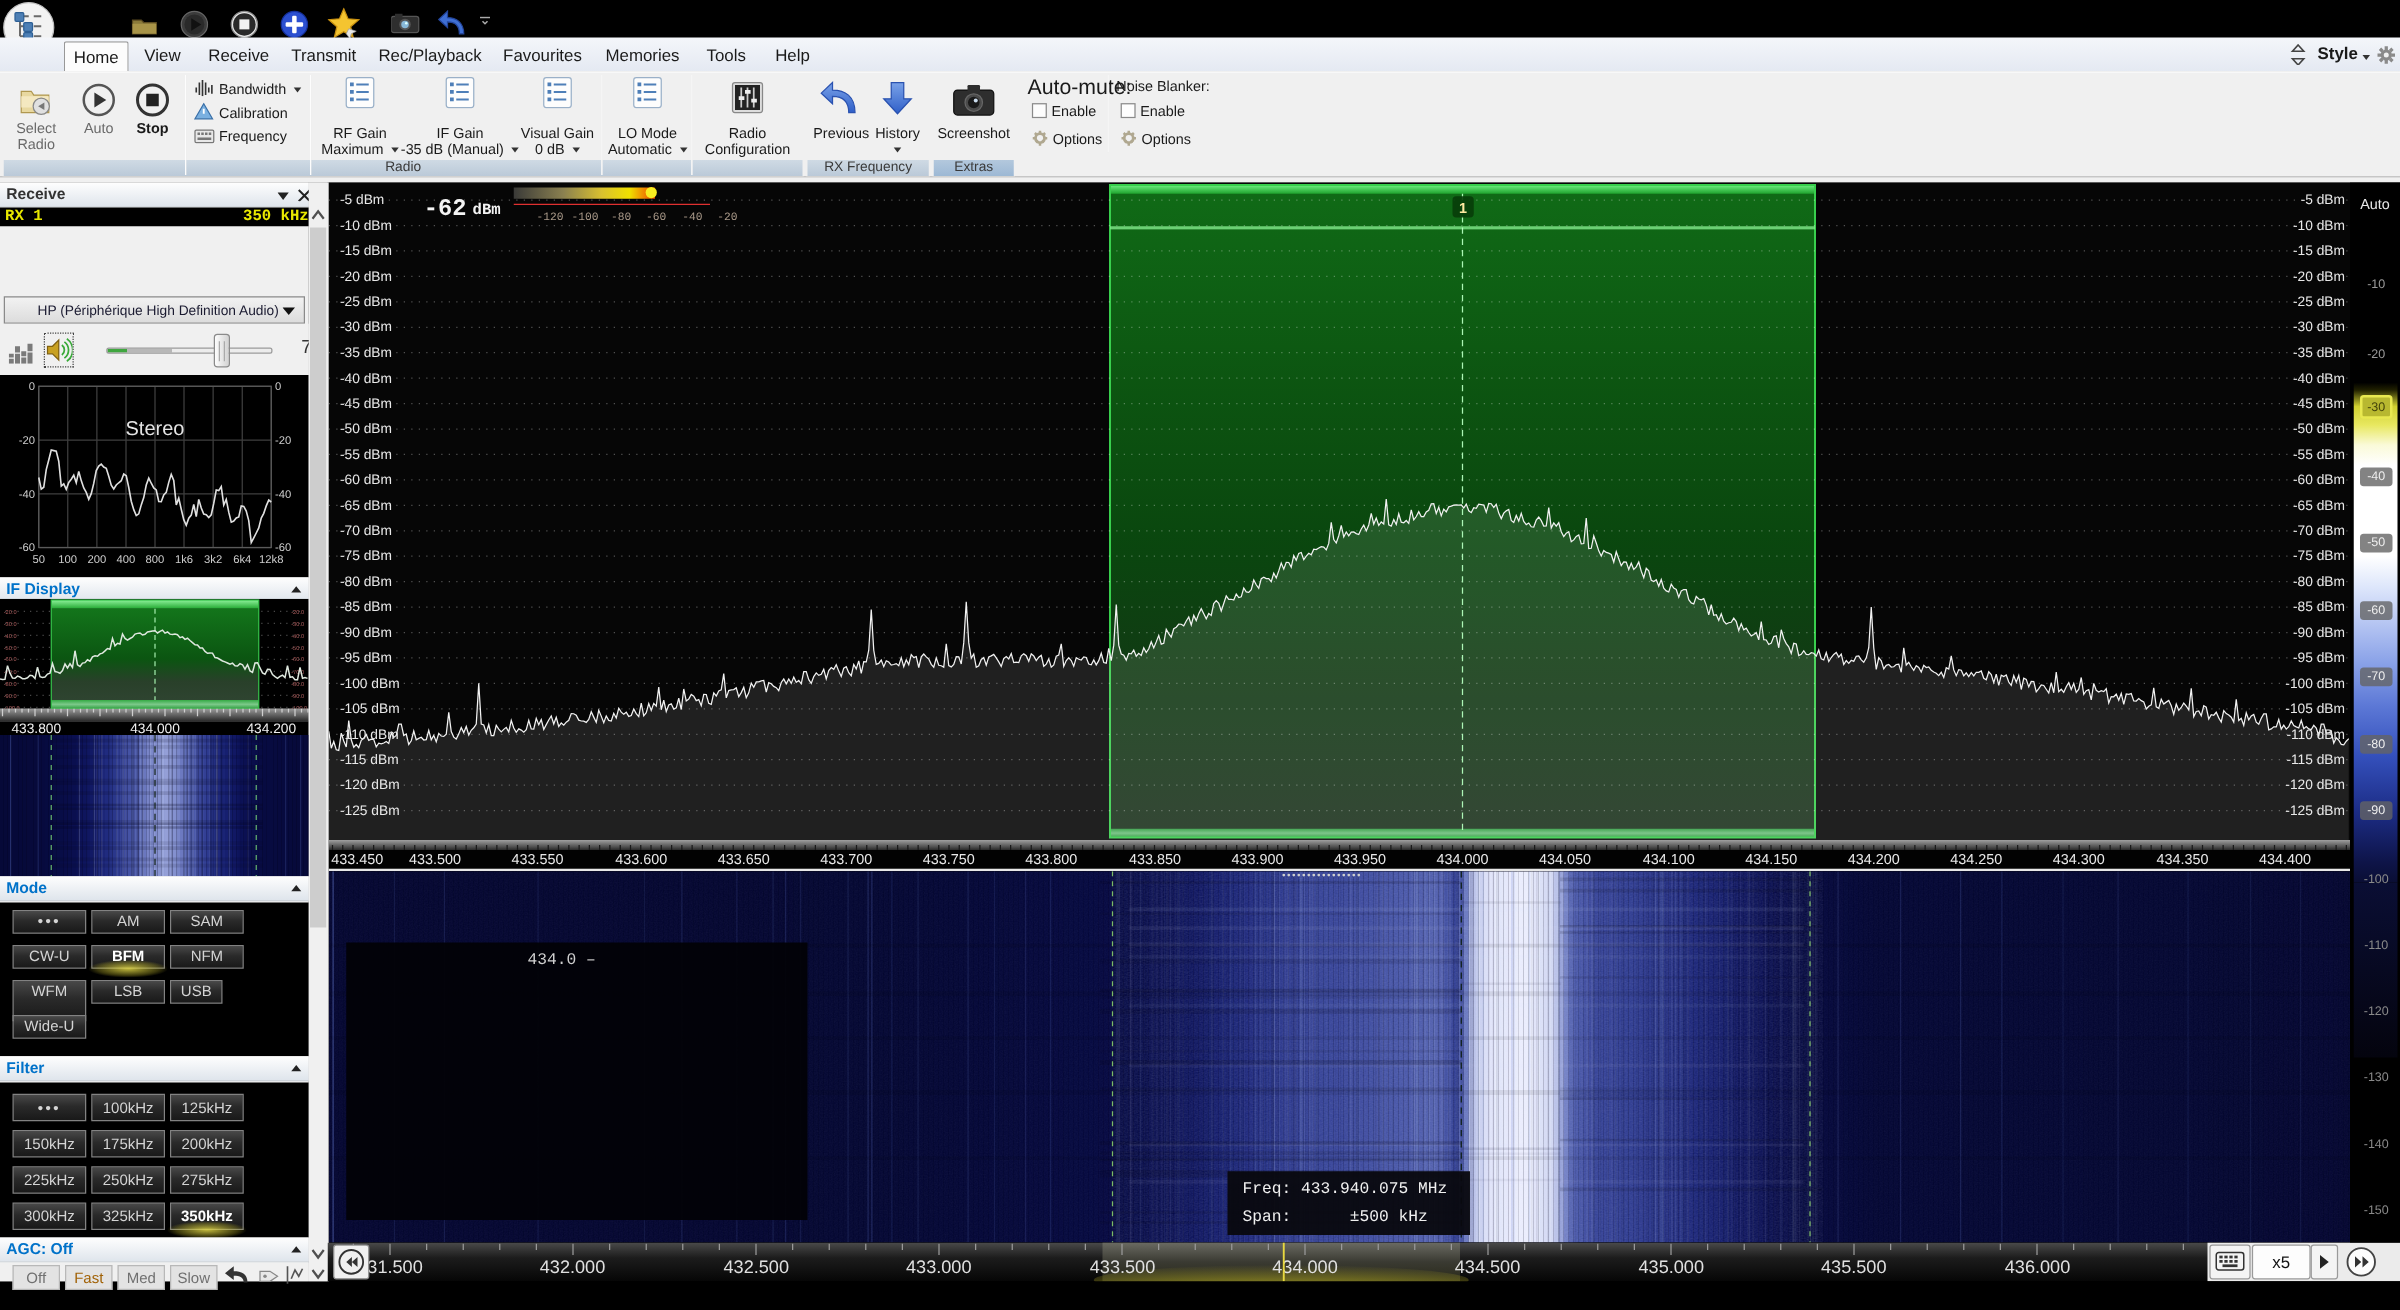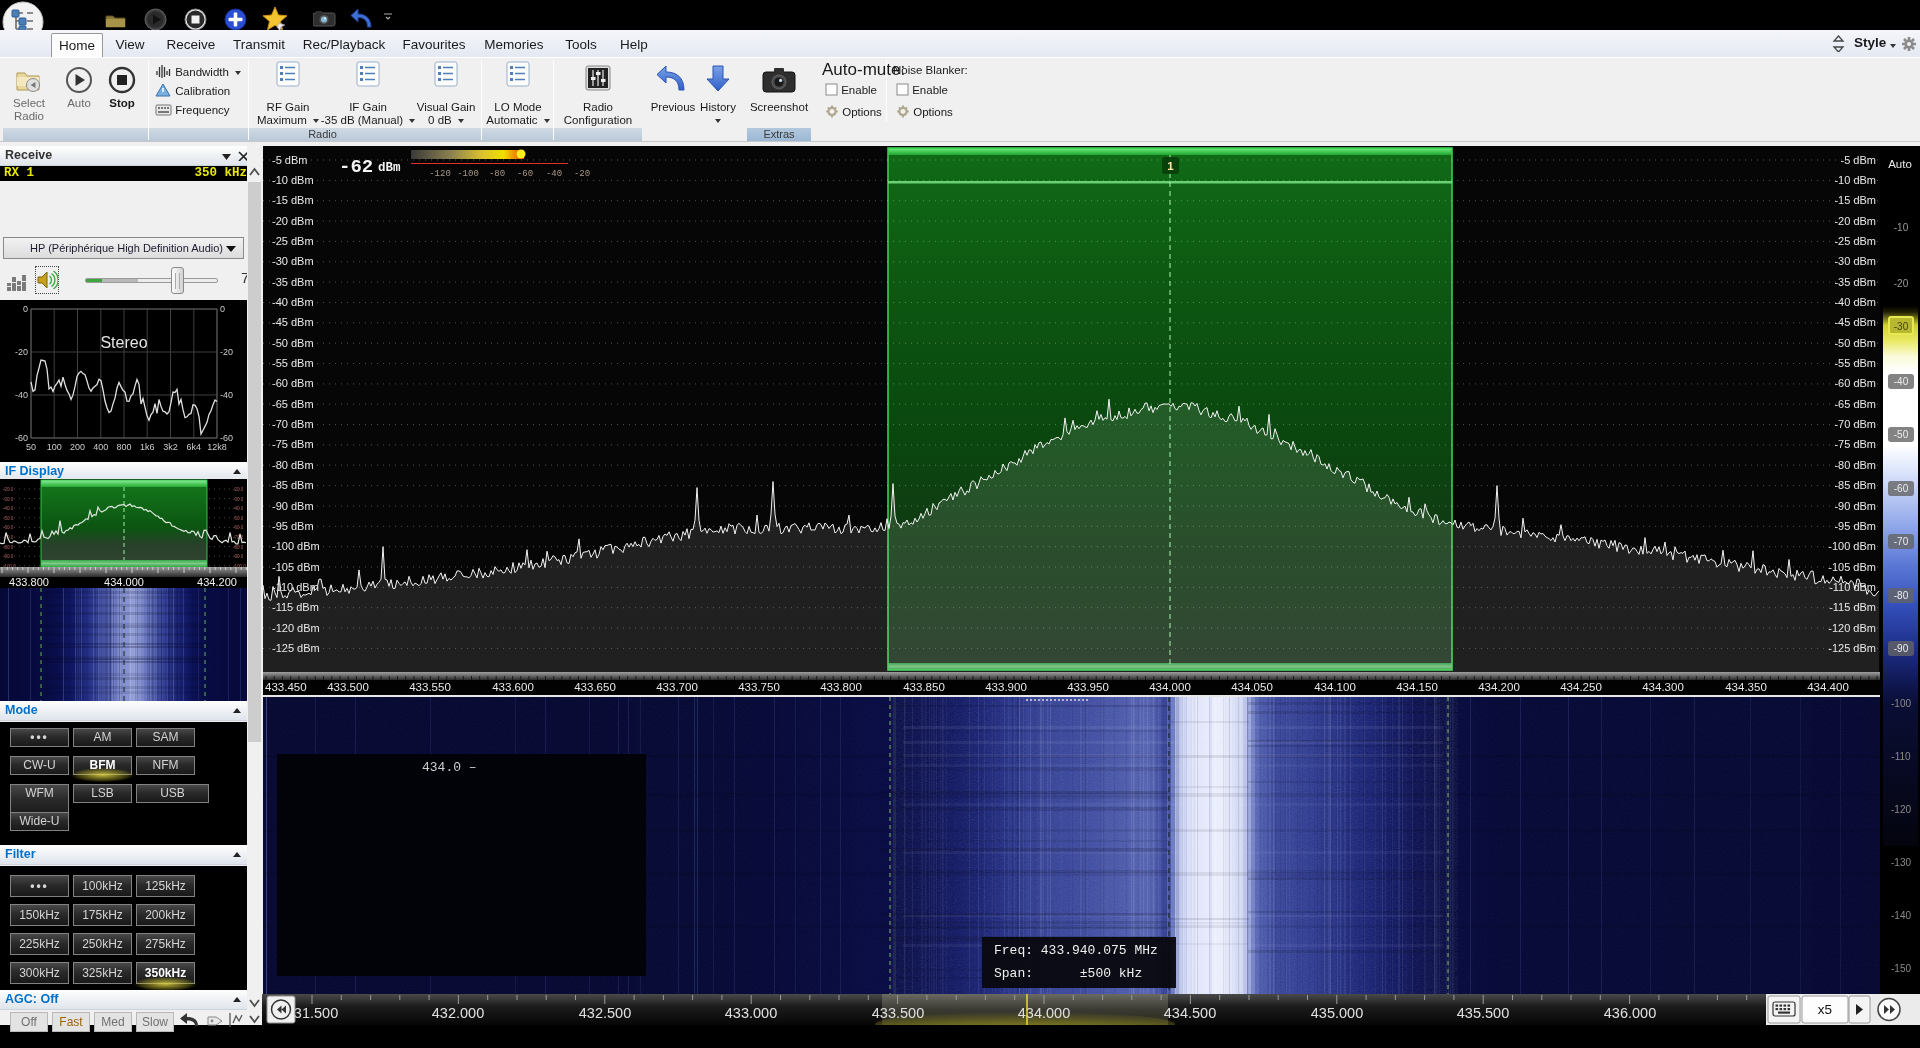--- a/index.html
+++ b/index.html
@@ -190,21 +190,23 @@
           <rect x="4" y="4" width="20" height="20" fill="#222"></rect>
 <g stroke="#ccc" stroke-width="1.4">
             <path d="M9 6 v16 M14 6 v16 M19 6 v16"></path>
           </g>
 <g fill="#eee">
             <rect x="7" y="13" width="4.5" height="3"></rect>
             <rect x="12" y="8" width="4.5" height="3"></rect>
             <rect x="17" y="15" width="4.5" height="3"></rect>
           </g>
         </svg>
-<div class="btnlabel" style="top:40px">Radio<br>Configuration</div></div><div class="bigbtn" style="left:649px;width:48px"><svg width="34" height="30" style="margin-top:3px">
+<div class="btnlabel" style="top:40px">Radio<br>Configuration</div></div><div class="rgroup" style="left:645px;width:99px">
+        <div class="rglabel">RX Frequency</div>
+      </div><div class="bigbtn" style="left:649px;width:48px"><svg width="34" height="30" style="margin-top:3px">
 <path d="M28 26 C28 13 20 8 10 8 L10 2 L1 10.5 L10 19 L10 13 C17 13 23 16 23 26 z" fill="url(#bluegrad)" stroke="#2a52b0"></path>
         </svg>
 <div class="btnlabel" style="top:40px">Previous</div></div><svg width="0" height="0">
         <defs>
           <linearGradient id="bluegrad" x1="0" y1="0" x2="0" y2="1">
             <stop offset="0" stop-color="#7aa2e8"></stop>
             <stop offset="1" stop-color="#2f5fc8"></stop>
           </linearGradient>
         </defs>
       </svg><div class="bigbtn" style="left:698px;width:40px"><svg width="26" height="30" style="margin-top:3px">
@@ -609,21 +611,21 @@
       <div class="abs" style="left:0;top:576px;width:247px;height:123px;background:#000;overflow:hidden">
         <div class="darkbtn" style="left:10px;top:6px;width:59px;height:19px;line-height:17px"><span style="letter-spacing:2px;font-weight:bold">•••</span></div>
         <div class="darkbtn" style="left:73px;top:6px;width:59px;height:19px;line-height:17px">AM</div>
         <div class="darkbtn" style="left:136px;top:6px;width:59px;height:19px;line-height:17px">SAM</div>
         <div class="darkbtn" style="left:10px;top:34px;width:59px;height:19px;line-height:17px">CW-U</div>
         <div class="darkbtn on" style="left:73px;top:34px;width:59px;height:19px;line-height:17px">BFM</div>
         <div class="glow" style="left:71px;top:46px;width:63px;height:14px"></div>
         <div class="darkbtn" style="left:136px;top:34px;width:59px;height:19px;line-height:17px">NFM</div>
         <div class="darkbtn" style="left:10px;top:62px;width:59px;height:33px;line-height:17px">WFM</div>
         <div class="darkbtn" style="left:73px;top:62px;width:59px;height:19px;line-height:17px">LSB</div>
-        <div class="darkbtn" style="left:136px;top:62px;width:73px;height:19px;line-height:17px">USB</div>
+        <div class="darkbtn" style="left:136px;top:62px;width:42px;height:19px;line-height:17px">USB</div>
         <div class="darkbtn" style="left:10px;top:90px;width:59px;height:19px;line-height:17px">Wide-U</div>
       </div>
       <div class="phead blue" style="top:699px"><span class="t">Filter</span><div class="collapse"></div></div>
       <div class="abs" style="left:0;top:720px;width:247px;height:124px;background:#000;overflow:hidden">
         <div class="darkbtn" style="left:10px;top:9px;width:59px;height:22px;line-height:20px"><span style="letter-spacing:2px;font-weight:bold">•••</span></div>
         <div class="darkbtn" style="left:73px;top:9px;width:59px;height:22px;line-height:20px">100kHz</div>
         <div class="darkbtn" style="left:136px;top:9px;width:59px;height:22px;line-height:20px">125kHz</div>
         <div class="darkbtn" style="left:10px;top:38px;width:59px;height:22px;line-height:20px">150kHz</div>
         <div class="darkbtn" style="left:73px;top:38px;width:59px;height:22px;line-height:20px">175kHz</div>
         <div class="darkbtn" style="left:136px;top:38px;width:59px;height:22px;line-height:20px">200kHz</div>

